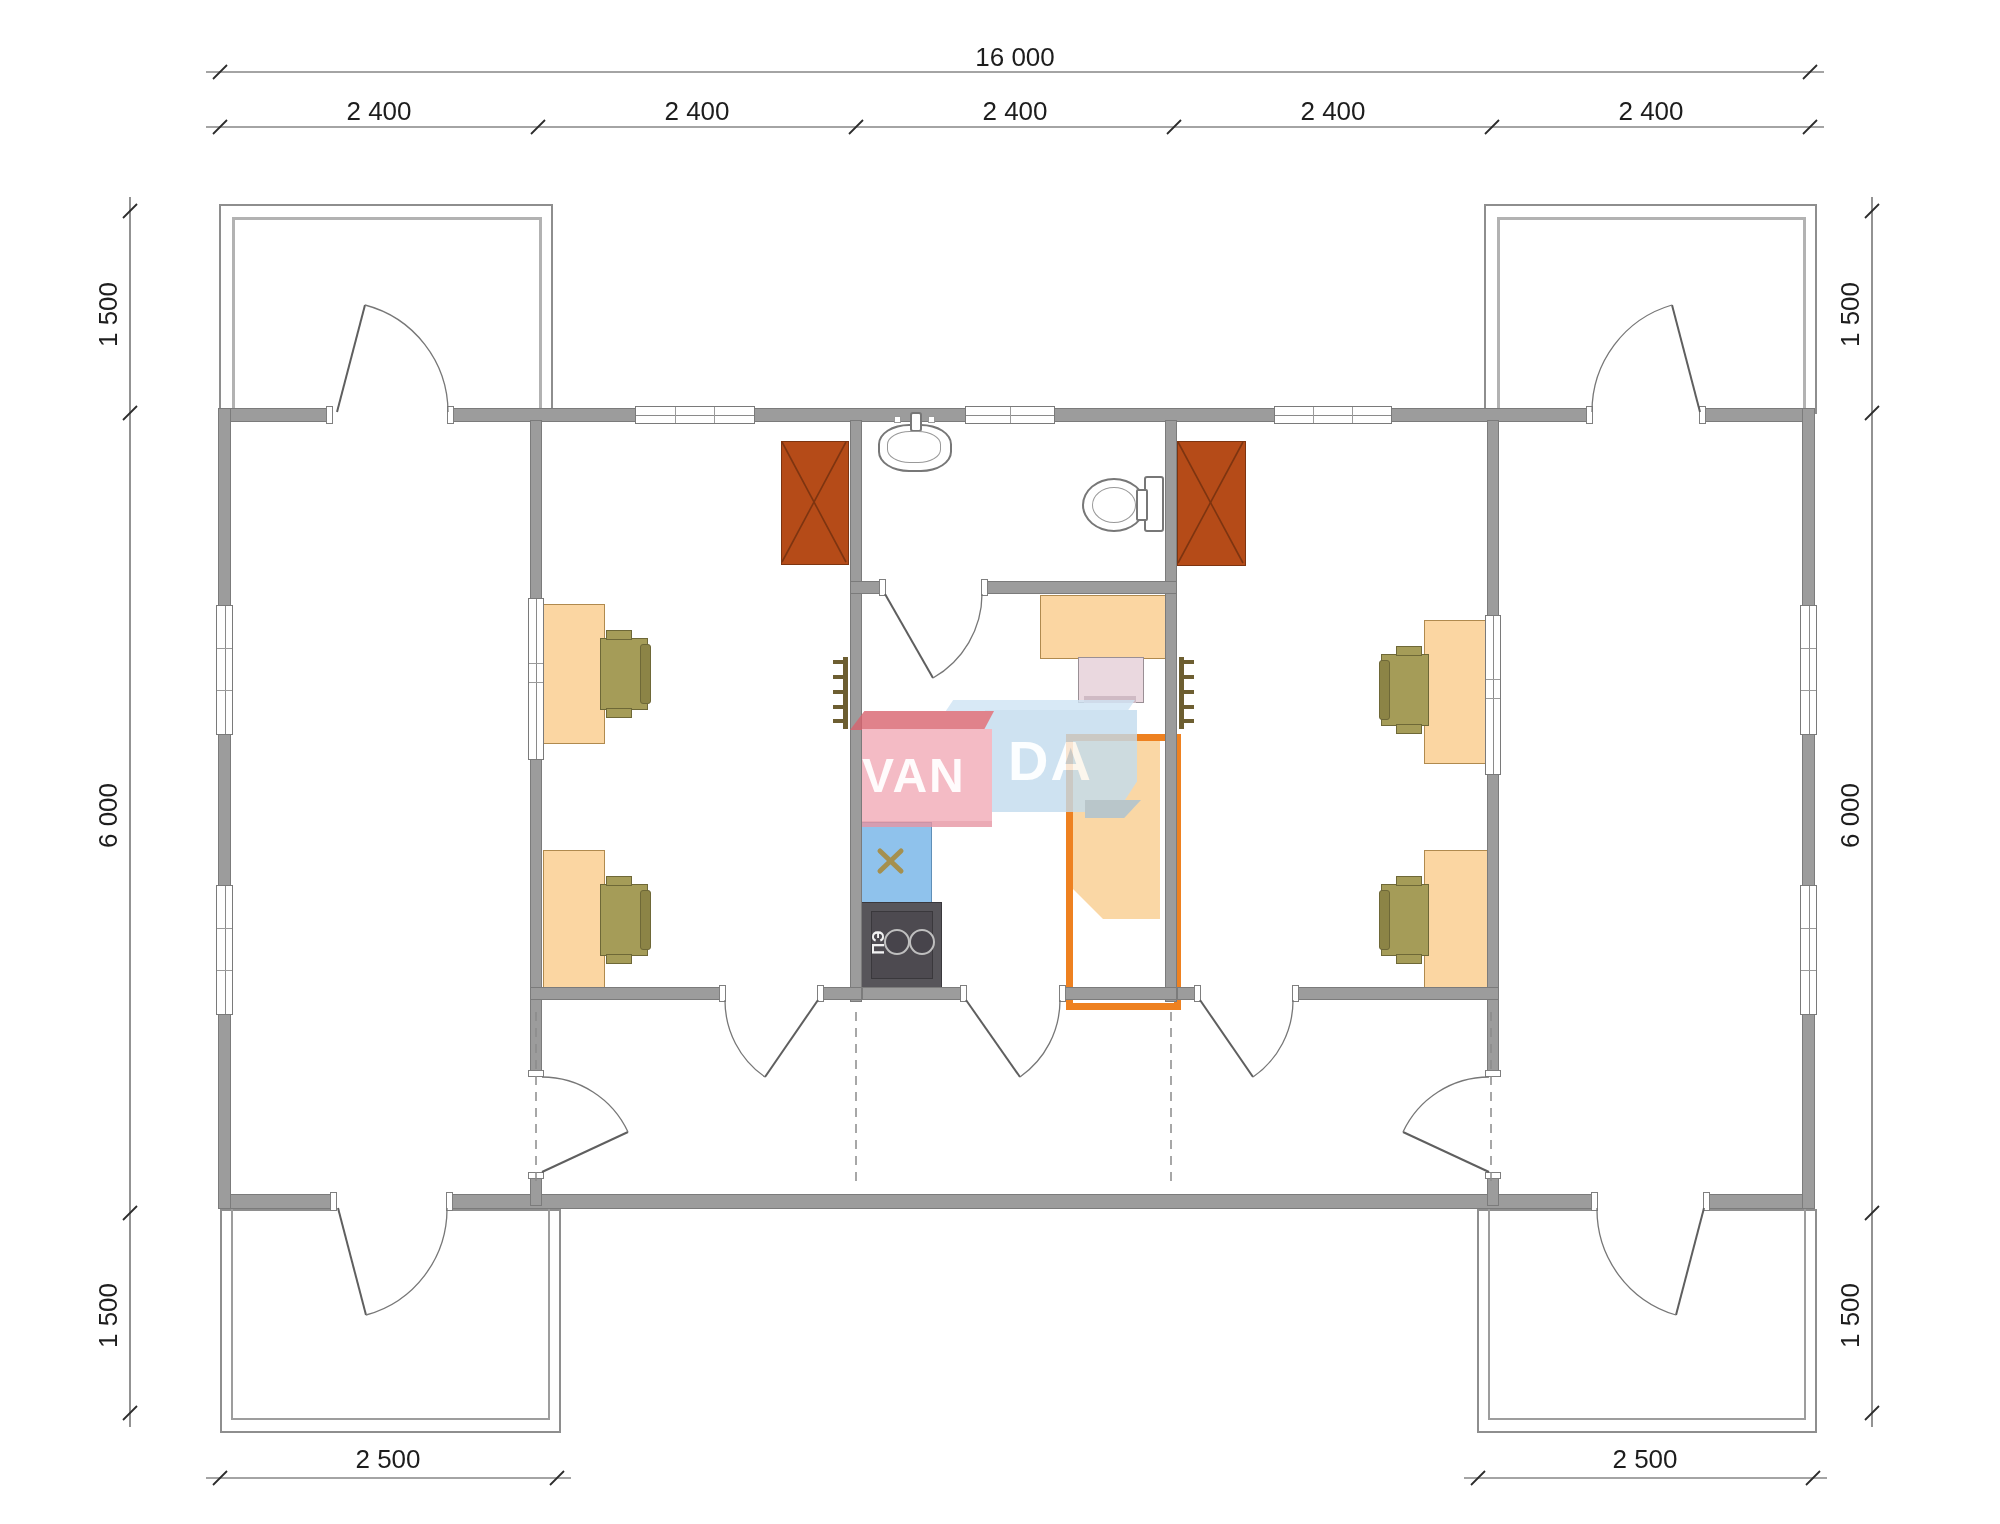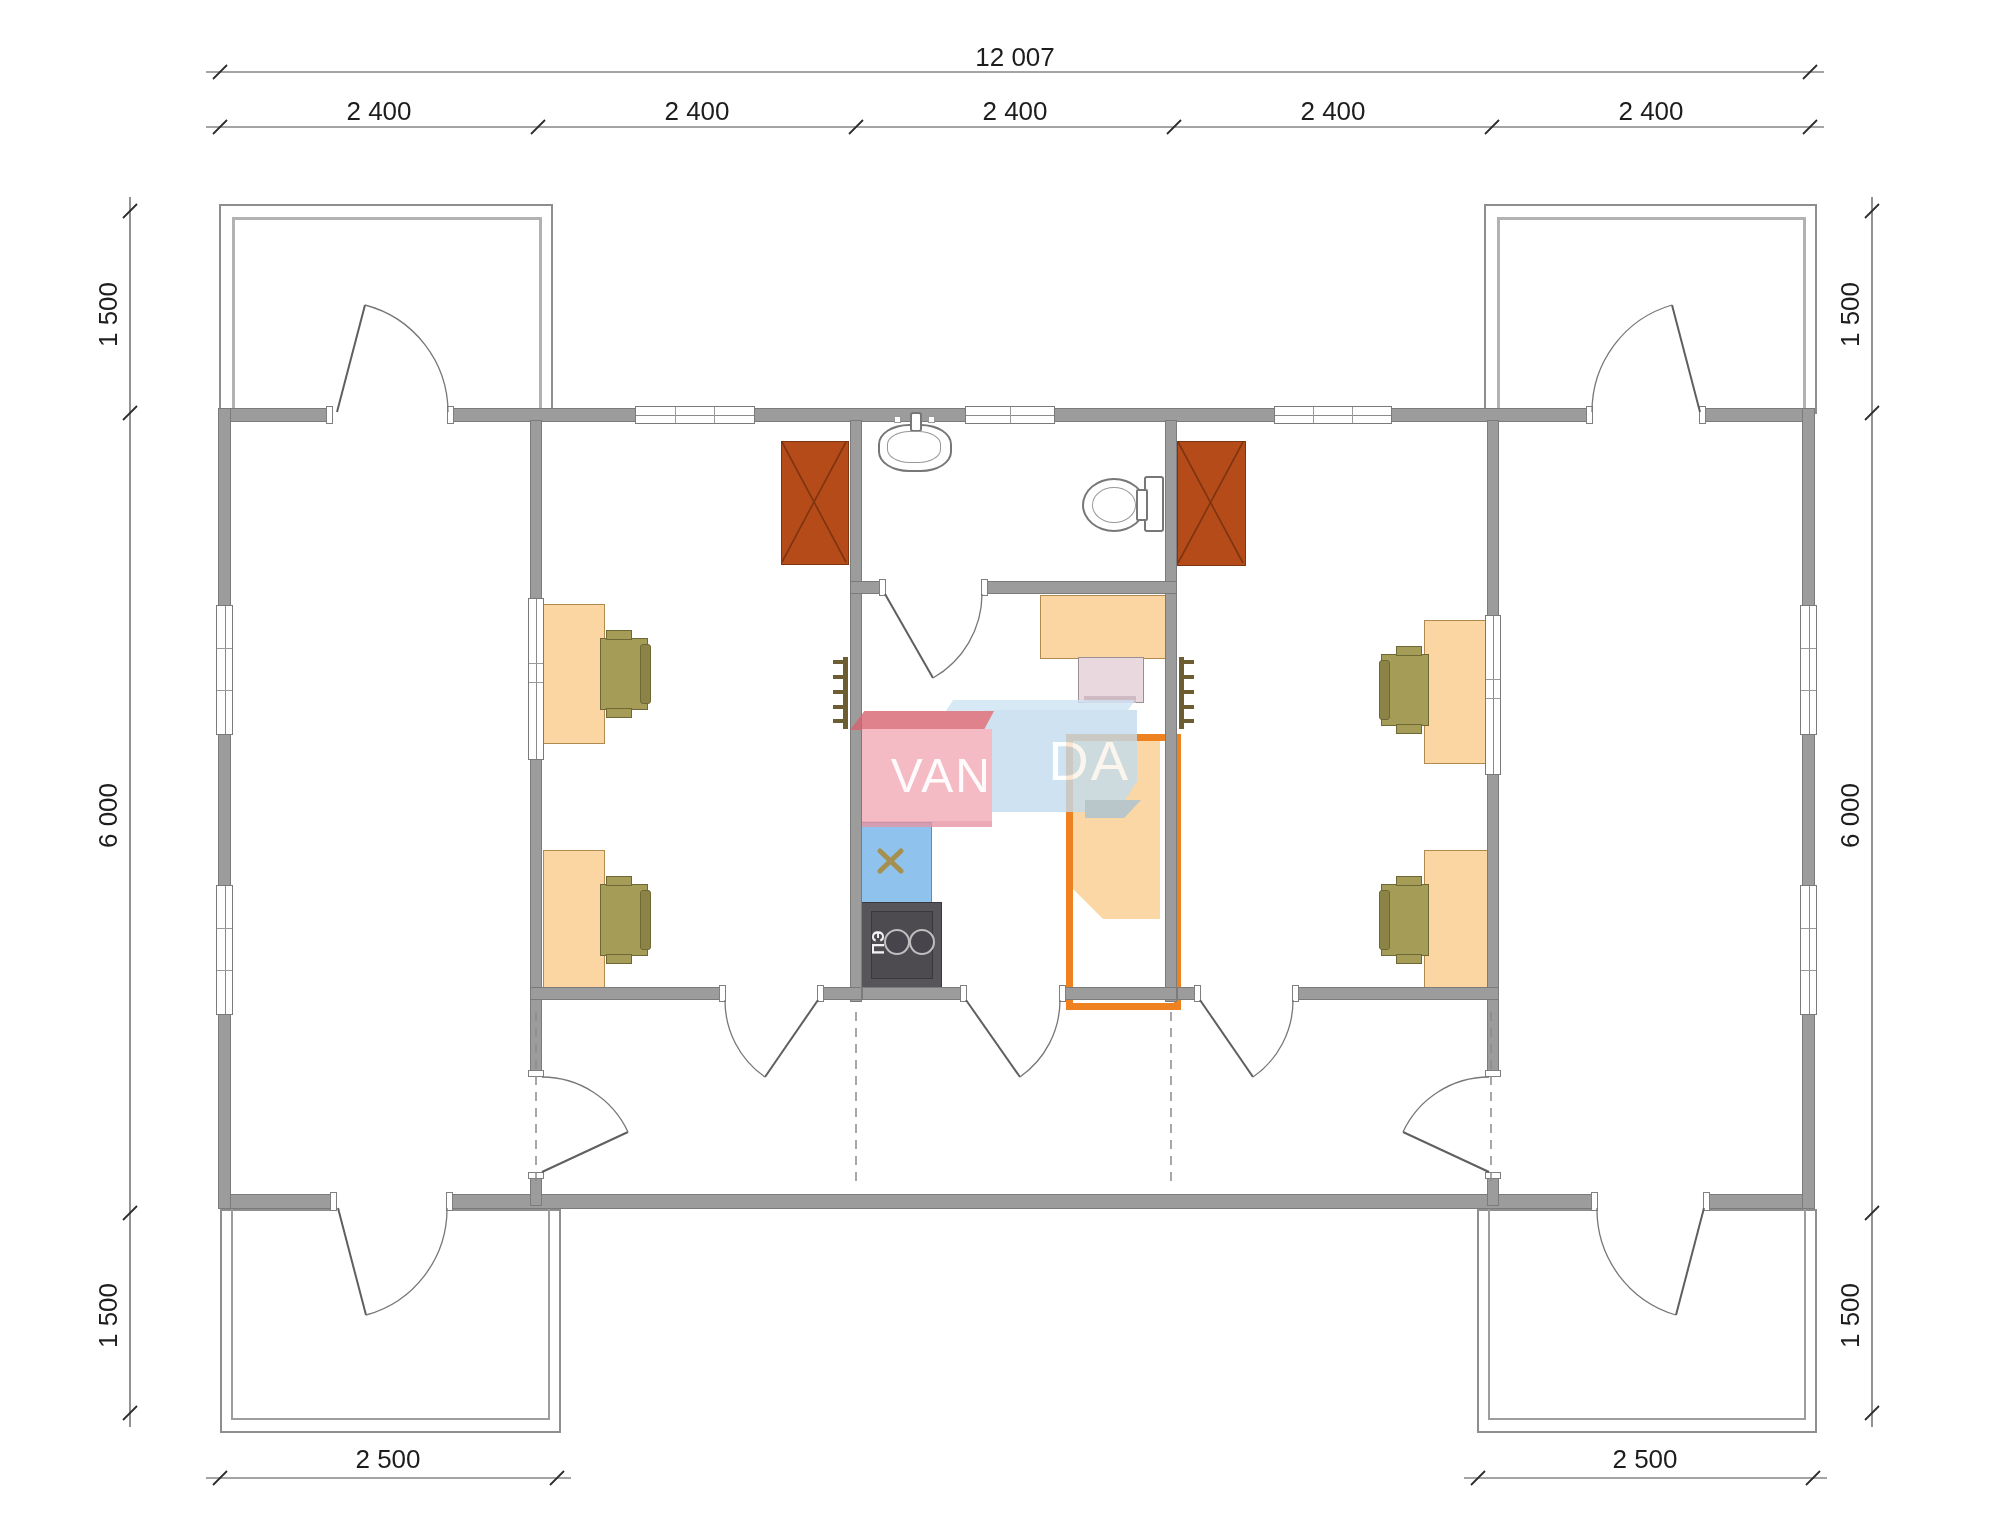--- a/index.html
+++ b/index.html
@@ -39,21 +39,21 @@
   .heater{position:absolute;background:#6d5e31;z-index:2;}
   
   .fix{position:absolute;background:#ffffff;border:2px solid #777;box-sizing:border-box;z-index:4;}
   .fixthin{position:absolute;background:#ffffff;border:1px solid #999;box-sizing:border-box;z-index:5;}
   
   .dim{position:absolute;color:#1d1d1d;font-size:26px;text-align:center;z-index:7;white-space:nowrap;}
   .dim.v{transform:rotate(-90deg);}
   
   #logo{position:absolute;left:0;top:0;width:100%;height:100%;opacity:0.8;z-index:60;pointer-events:none;}
   .lg{position:absolute;}
-  .lgtxt{position:absolute;color:rgba(255,255,255,0.95);font-weight:normal;text-align:right;z-index:62;}
+  .lgtxt{position:absolute;color:rgba(255,255,255,0.95);font-weight:bold;text-align:left;z-index:62;}
   svg.overlay{position:absolute;left:0;top:0;z-index:6;}
 </style>
 </head>
 <body>
 
 <div id="canvas">
 
   <div class="terr-o" style="left:219px;top:204px;width:330px;height:208px;"></div>
   <div class="terr-i" style="left:232px;top:217px;width:304px;height:195px;"></div>
   <div class="terr-o" style="left:1484px;top:204px;width:329px;height:208px;"></div>
@@ -300,21 +300,21 @@
       <line x1="1865" y1="1220" x2="1879" y2="1206"></line>
         <line x1="1865" y1="1420" x2="1879" y2="1406"></line>
 
       <line x1="213" y1="1485" x2="227" y2="1471"></line>
         <line x1="550" y1="1485" x2="564" y2="1471"></line>
       <line x1="1471" y1="1485" x2="1485" y2="1471"></line>
         <line x1="1806" y1="1485" x2="1820" y2="1471"></line>
     </g>
   </svg>
 
-  <div class="dim" style="left:955px;top:42px;width:120px;">12 007</div>
+  <div class="dim" style="left:955px;top:42px;width:120px;">16 000</div>
   <div class="dim" style="left:319px;top:96px;width:120px;">2 400</div>
   <div class="dim" style="left:637px;top:96px;width:120px;">2 400</div>
   <div class="dim" style="left:955px;top:96px;width:120px;">2 400</div>
   <div class="dim" style="left:1273px;top:96px;width:120px;">2 400</div>
   <div class="dim" style="left:1591px;top:96px;width:120px;">2 400</div>
 
   <div class="dim v" style="left:48px;top:299px;width:120px;">1 500</div>
   <div class="dim v" style="left:48px;top:800px;width:120px;">6 000</div>
   <div class="dim v" style="left:48px;top:1300px;width:120px;">1 500</div>
 

